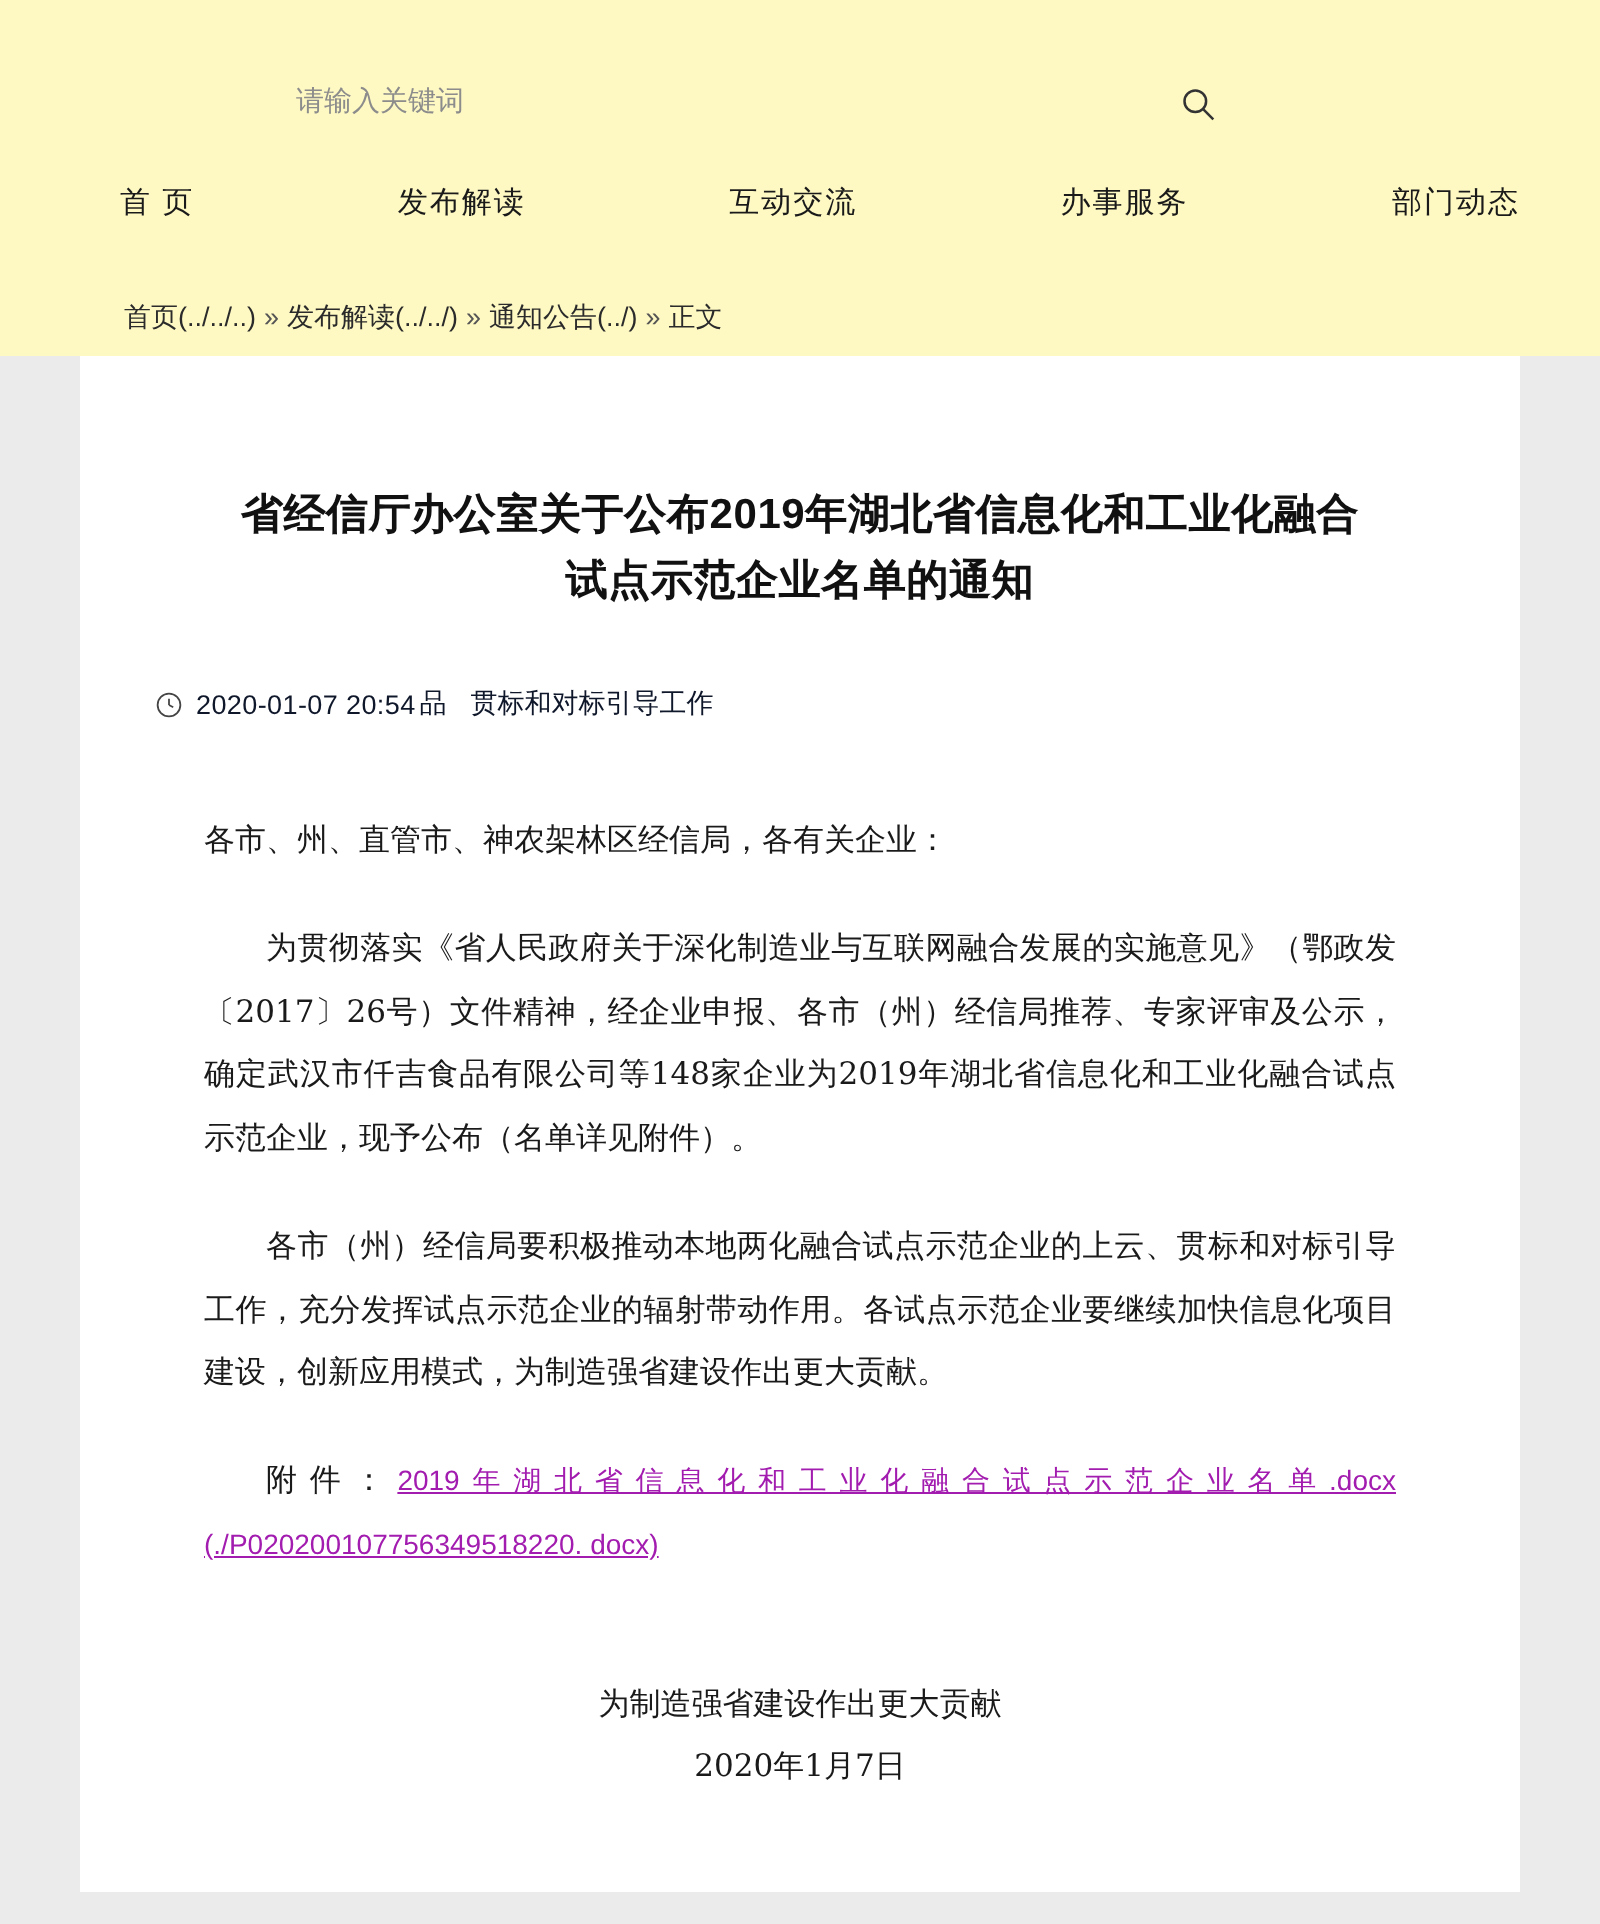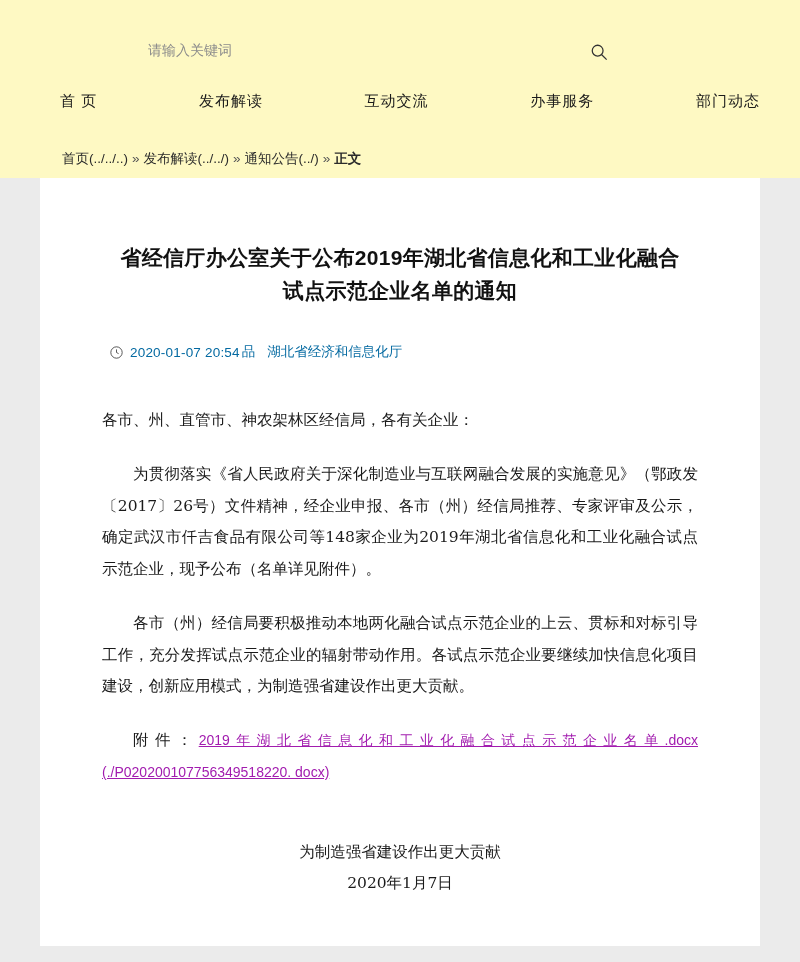--- a/index.html
+++ b/index.html
@@ -83,21 +83,21 @@
     white-space: nowrap;
   }
   .breadcrumb a {
     color: #2b2b2b;
     text-decoration: none;
   }
   .breadcrumb .sep {
     color: #555;
     margin: 0 4px;
   }
-  .breadcrumb .cur { color: #2b2b2b; font-weight: bold; }
+  .breadcrumb .cur { color: #2b2b2b; }
 
   
   .card {
     position: absolute;
     top: 178px;
     left: 40px;
     width: 720px;
     height: 768px;
     background: #ffffff;
   }
@@ -106,25 +106,25 @@
     padding: 48px 58px 0 58px;
     font-size: 21px;
     line-height: 1.55;
     font-weight: bold;
     text-align: center;
     color: #111;
     letter-spacing: 0.3px;
   }
   .meta {
     margin-top: 36px;
-    padding-left: 70px;
+    padding-left: 38px;
     display: flex;
     align-items: center;
     font-size: 13.5px;
-    color: #0369a1;
+    color: #0f172a;
   }
   .clock-icon {
     width: 13px;
     height: 13px;
     margin-right: 7px;
     flex: none;
   }
   .meta-date { letter-spacing: 0.2px; }
   .meta-source { margin-left: 12px; }
   .meta-sep { margin-left: 2px; }
@@ -197,21 +197,21 @@
     <h1 class="article-title">省经信厅办公室关于公布2019年湖北省信息化和工业化融合试点示范企业名单的通知</h1>
 
     <div class="meta">
       <svg class="clock-icon" viewBox="0 0 16 16">
         <circle cx="8" cy="8" r="7" fill="none" stroke="#444" stroke-width="1.1"></circle>
         <line x1="8" y1="8" x2="8" y2="4.2" stroke="#444" stroke-width="1.1"></line>
         <line x1="8" y1="8" x2="10.6" y2="9.4" stroke="#444" stroke-width="1.1"></line>
       </svg>
       <span class="meta-date">2020-01-07 20:54</span>
       <span class="meta-sep">品</span>
-      <span class="meta-source">湖北省经济和信息化厅</span>
+      <span class="meta-source">贯标和对标引导工作</span>
     </div>
 
     <div class="body">
       <p>各市、州、直管市、神农架林区经信局，各有关企业：</p>
       <p class="indent">为贯彻落实《省人民政府关于深化制造业与互联网融合发展的实施意见》（鄂政发〔2017〕26号）文件精神，经企业申报、各市（州）经信局推荐、专家评审及公示，确定武汉市仟吉食品有限公司等148家企业为2019年湖北省信息化和工业化融合试点示范企业，现予公布（名单详见附件）。</p>
       <p class="indent">各市（州）经信局要积极推动本地两化融合试点示范企业的上云、贯标和对标引导工作，充分发挥试点示范企业的辐射带动作用。各试点示范企业要继续加快信息化项目建设，创新应用模式，为制造强省建设作出更大贡献。</p>
 
       <p class="attach">
         <span class="attach-label">附件：</span><span class="attach-link">2019年湖北省信息化和工业化融合试点示范企业名单.docx (./P020200107756349518220. docx)</span>
       </p>

